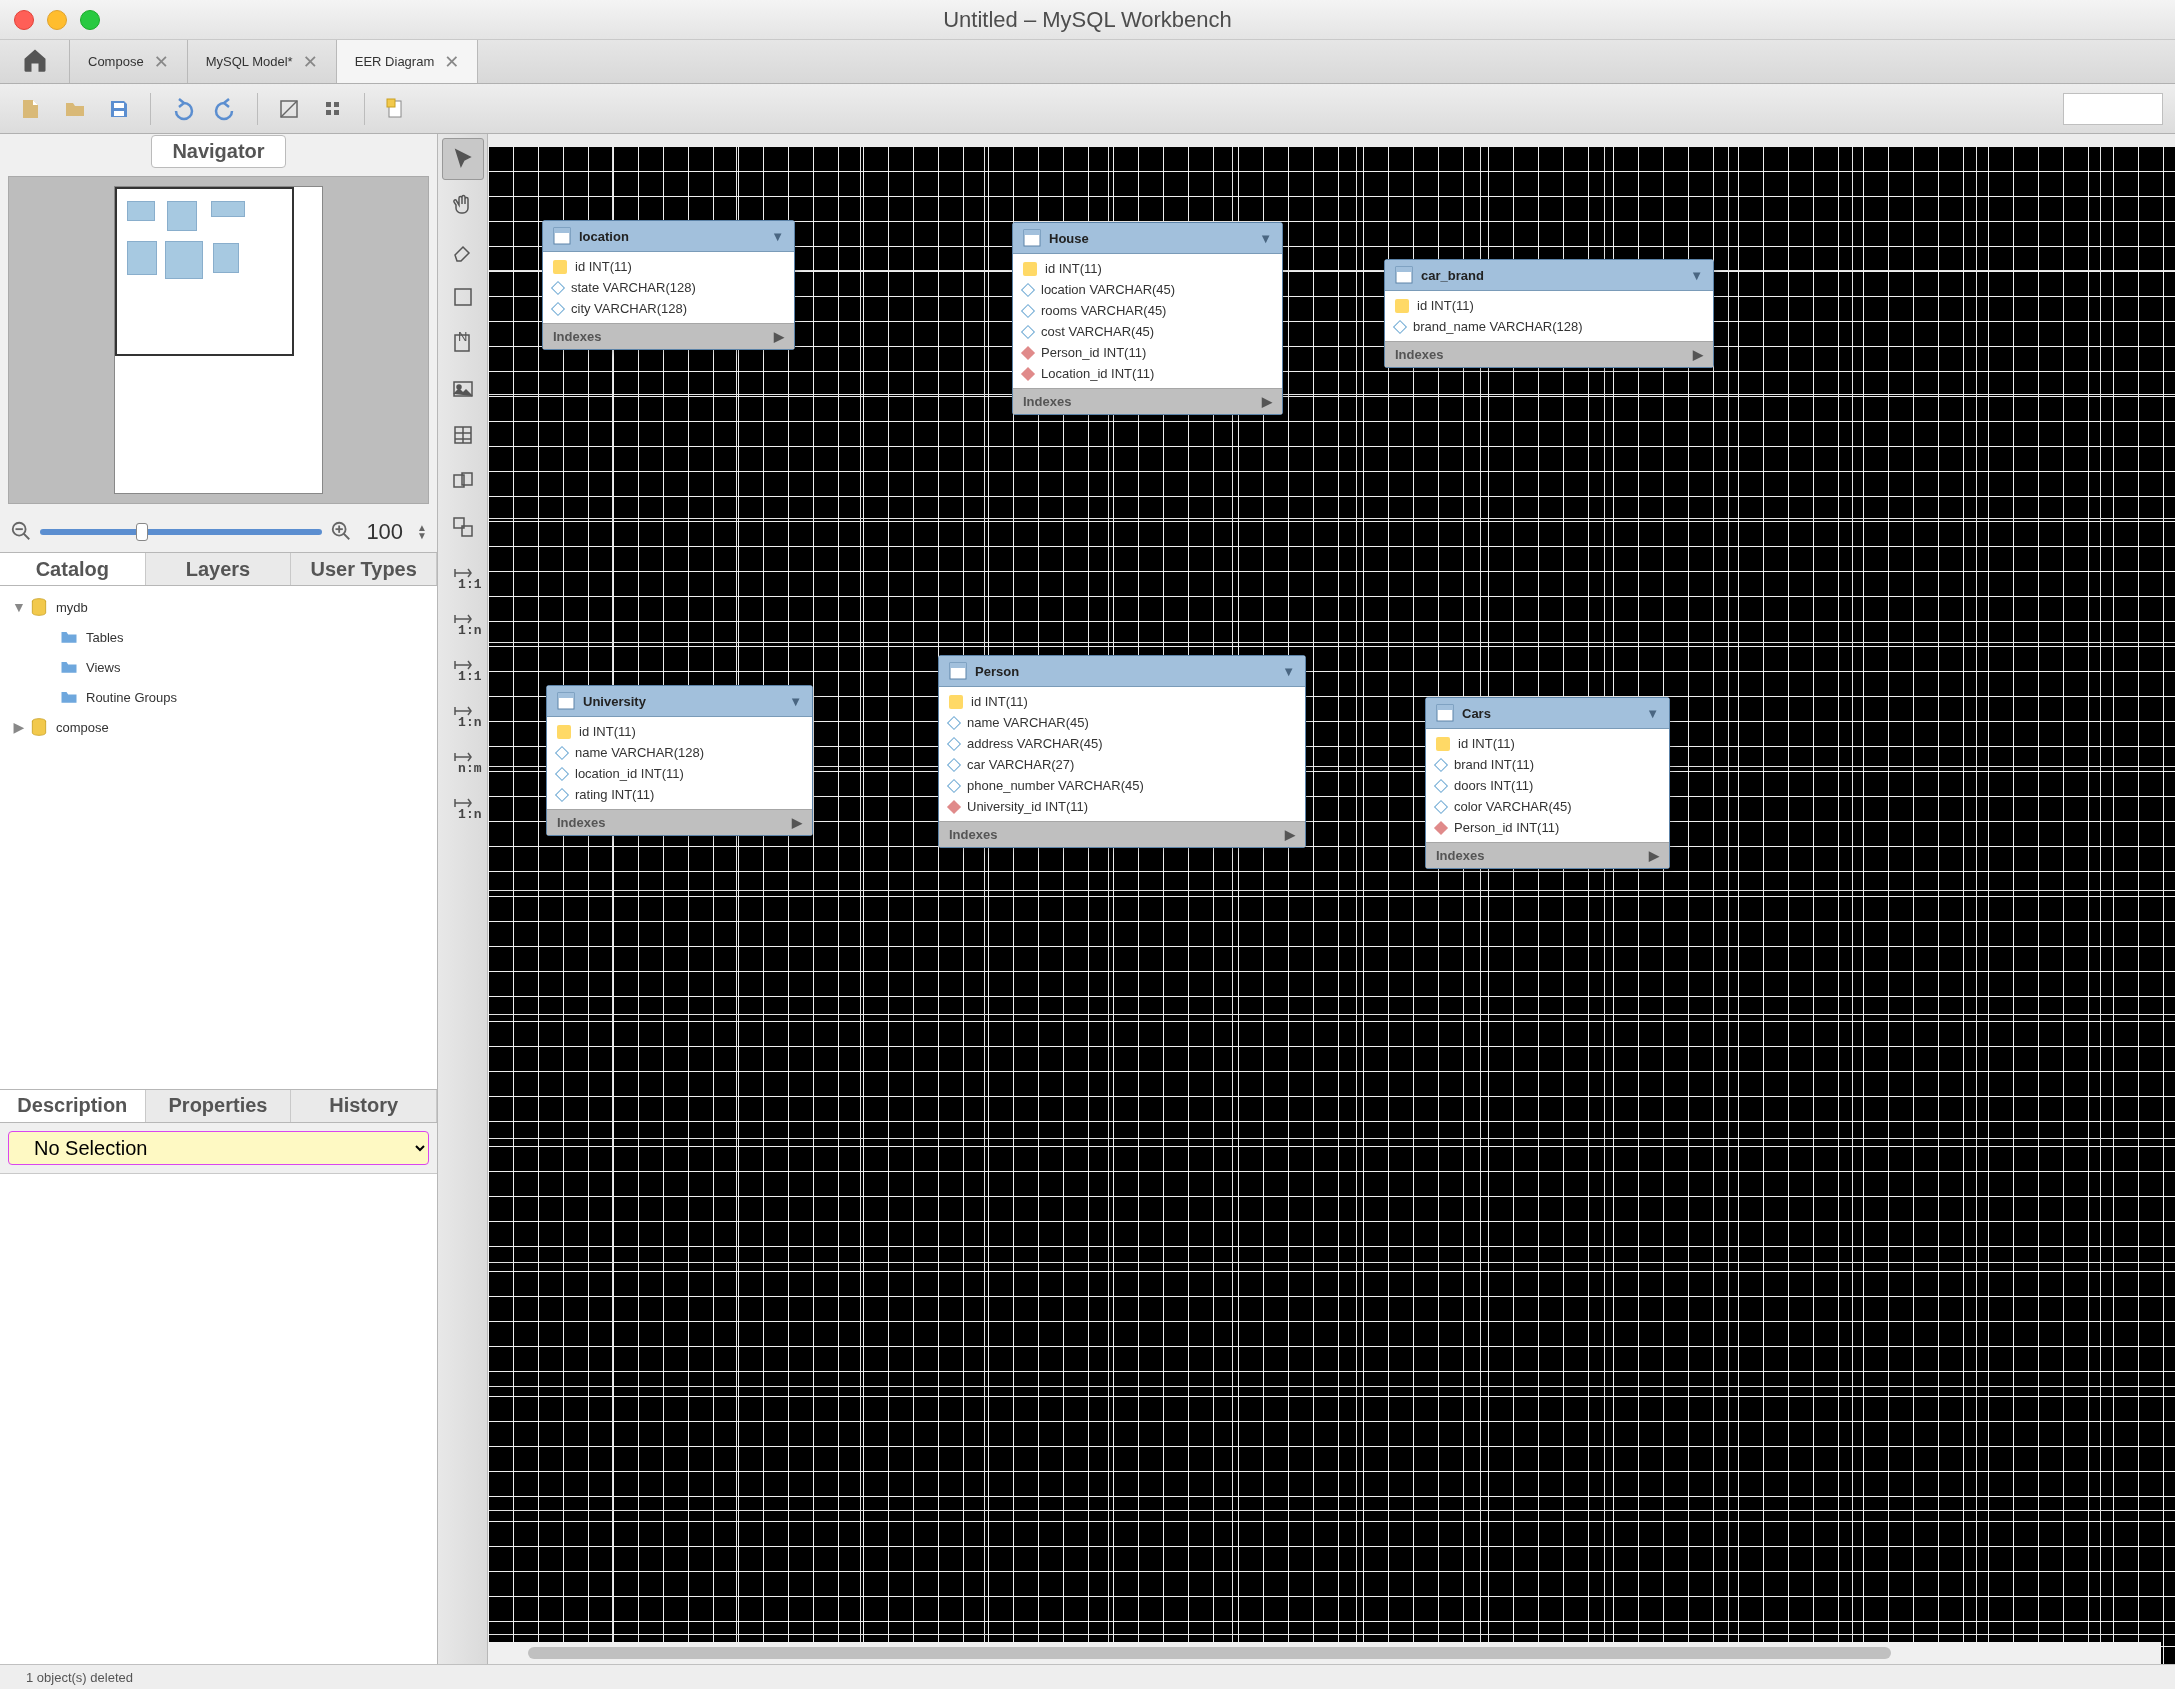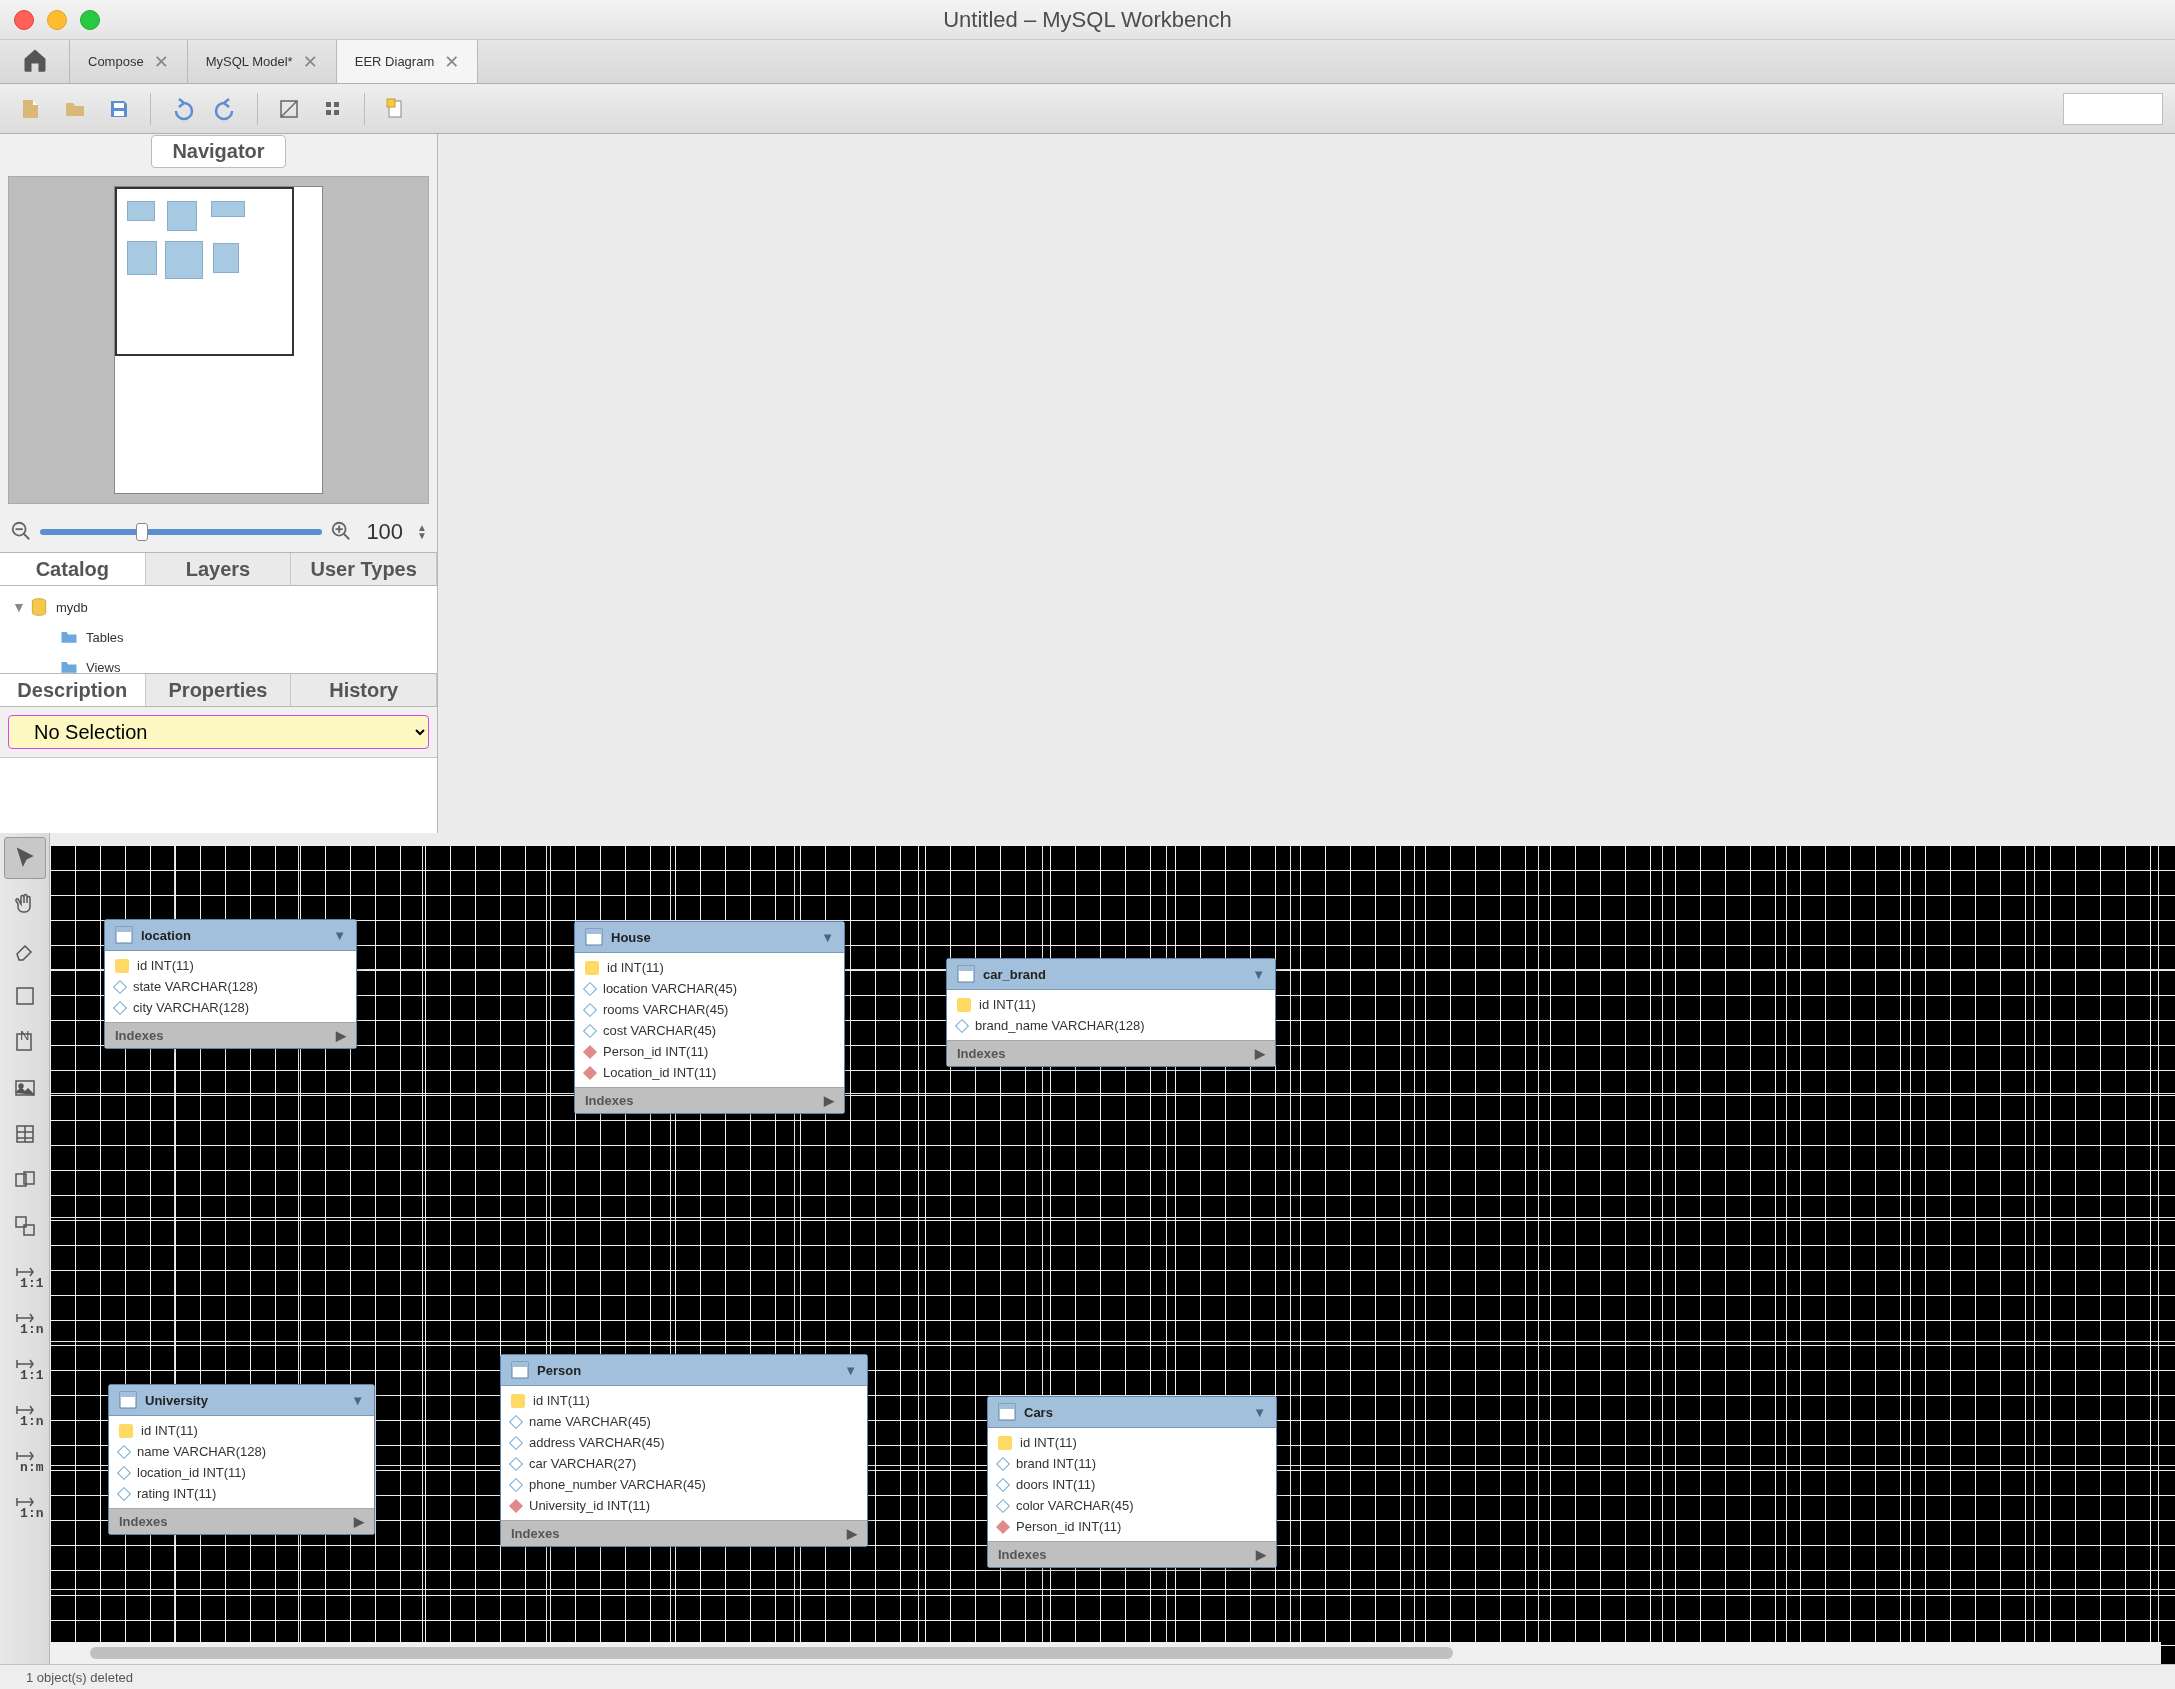--- a/index.html
+++ b/index.html
@@ -23,21 +23,21 @@
 .tab-close { margin-left: 10px; color: #888; font-size: 18px; }
 
 
 .toolbar { height: 50px; background: linear-gradient(#eeeeee,#dcdcdc); border-bottom: 1px solid #b0b0b0; display: flex; align-items: center; padding: 0 12px; gap: 6px; }
 .tbtn { width: 38px; height: 36px; display: flex; align-items: center; justify-content: center; border-radius: 3px; cursor: pointer; }
 .tbtn svg { width: 24px; height: 24px; }
 .tsep { width: 1px; height: 32px; background: #bcbcbc; margin: 0 6px; }
 .tool-search { margin-left: auto; width: 100px; height: 32px; background: #fff; border: 1px solid #bfbfbf; }
 
 
-.main { display: flex; height: calc(100% - 40px - 44px - 50px - 26px); flex-direction: column; }
+.main { display: flex; height: calc(100% - 40px - 44px - 50px - 26px); }
 .left-panel { width: 438px; background: #f0f0f0; border-right: 1px solid #b7b7b7; display: flex; flex-direction: column; }
 .nav-tab-row { height: 34px; display: flex; justify-content: center; align-items: center; }
 .nav-tab { padding: 4px 20px; background: #fff; border: 1px solid #bbb; border-radius: 4px; font-size: 20px; font-weight: bold; color: #555; }
 .bird-eye { height: 328px; background: #bdbdbd; margin: 8px; border: 1px solid #aaa; position: relative; display: flex; align-items: center; justify-content: center; padding: 10px; }
 .bird-page { background: #fff; width: 209px; height: 308px; border: 1px solid #888; position: relative; }
 .bird-rect { position: absolute; background: #a7c9e1; border: 1px solid #89aecc; }
 .bird-viewport { position: absolute; border: 2px solid #333; }
 .zoom-row { height: 40px; display: flex; align-items: center; padding: 0 10px; gap: 8px; }
 .zoom-slider { flex: 1; height: 6px; background: #5b8ed0; border-radius: 3px; position: relative; }
 .zoom-thumb { position: absolute; top: -6px; width: 12px; height: 18px; background: #fff; border: 1px solid #888; border-radius: 3px; }
@@ -576,21 +576,21 @@
               <div class="col-row">
                 <span class="col-icon fk"></span>
                 <span>University_id INT(11)</span>
               </div>
             </div>
             <div class="entity-indexes">
               <span>Indexes</span>
               <span class="tri">▶</span>
             </div>
           </div>
-          <div class="entity" style="left: 937px; top: 551px; width: 290px;">
+          <div class="entity" style="left: 937px; top: 551px; width: 245px;">
             <div class="entity-header">
               <span class="table-icon"><svg viewBox="0 0 18 18">
                   <rect x="1" y="1" width="16" height="16" fill="#fff" stroke="#5c83a8"></rect>
                   <rect x="1" y="1" width="16" height="5" fill="#a2c0dc"></rect>
                 </svg></span>
               <span>Cars</span>
               <span class="hdr-tri">▼</span>
             </div>
             <div class="entity-body">
               <div class="col-row">

